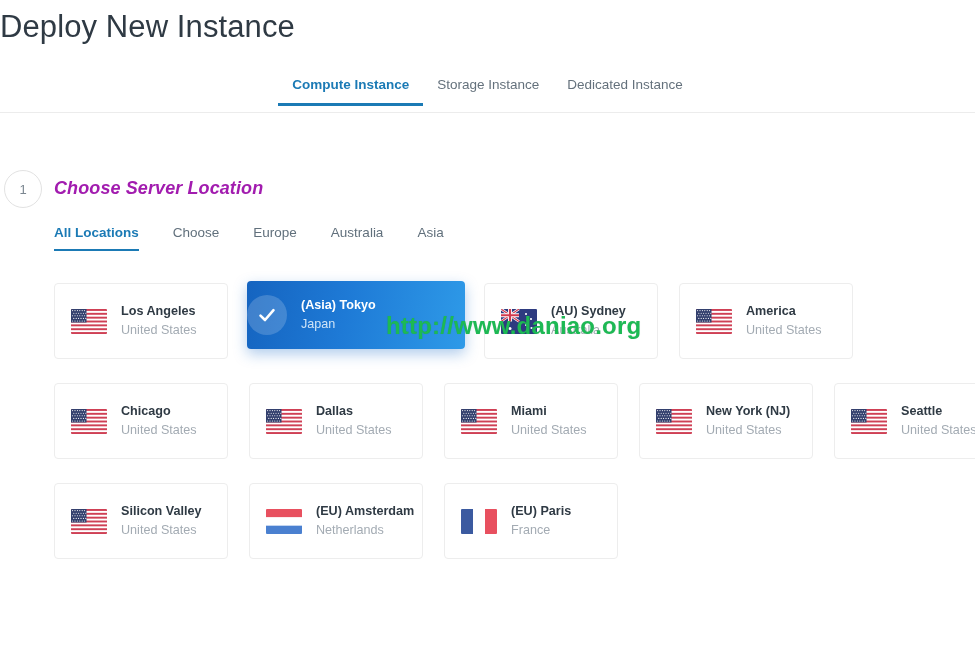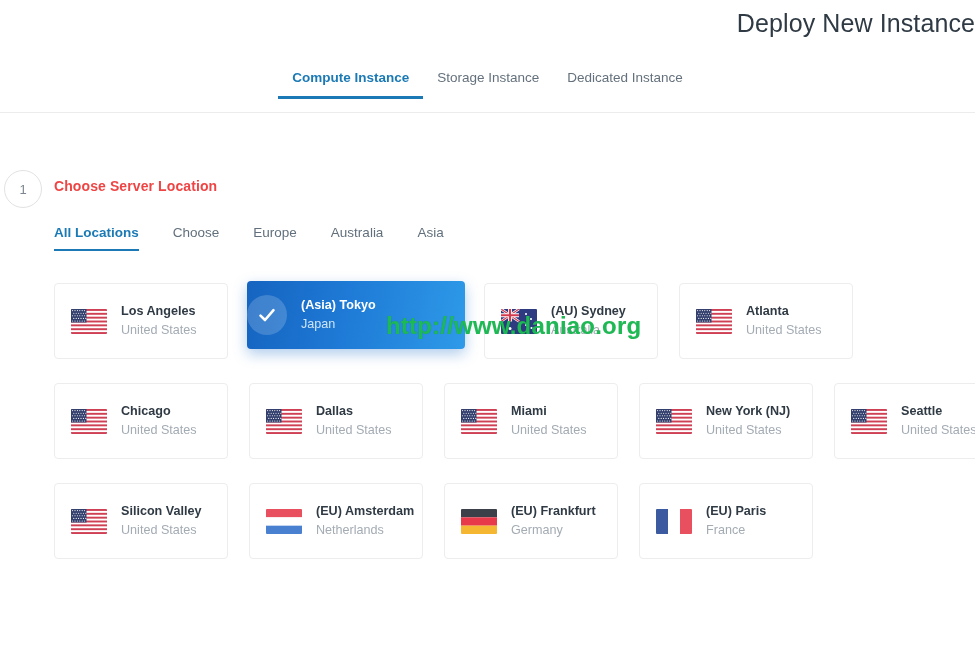--- a/index.html
+++ b/index.html
@@ -7,22 +7,22 @@
     width: 975px;
     height: 669px;
     background: #ffffff;
     font-family: "Liberation Sans", sans-serif;
     overflow: hidden;
   }
   body { position: relative; }
 
   
   .page-title {
-    text-align: right;
-    font-size: 25px;
+    text-align: left;
+    font-size: 31px;
     font-weight: 400;
     color: #2f3a44;
     letter-spacing: .1px;
     padding-top: 9px;
   }
 
   .top-tabs {
     margin-top: 26px;
     height: 46px;
     display: flex;
@@ -78,24 +78,25 @@
     font-size: 13px;
     display: flex;
     align-items: center;
     justify-content: center;
     background: #fff;
   }
   .step-title {
     position: absolute;
     left: 54px;
     top: 8px;
-    font-size: 14px;
+    font-size: 18px;
     font-weight: bold;
-    color: #ef4444;
+    color: #a21caf;
     letter-spacing: .1px;
+    font-style: italic;
   }
 
   
   .region-tabs {
     position: absolute;
     top: 223px;
     left: 54px;
     display: flex;
     align-items: flex-end;
   }
@@ -350,21 +351,21 @@
           <circle cx="12.399999999999999" cy="9.4" r="0.55" fill="#ffffff"></circle>
           <circle cx="14.8" cy="9.4" r="0.55" fill="#ffffff"></circle>
           <circle cx="1.6" cy="12" r="0.55" fill="#ffffff"></circle>
           <circle cx="4" cy="12" r="0.55" fill="#ffffff"></circle>
           <circle cx="6.4" cy="12" r="0.55" fill="#ffffff"></circle>
           <circle cx="8.799999999999999" cy="12" r="0.55" fill="#ffffff"></circle>
           <circle cx="11.2" cy="12" r="0.55" fill="#ffffff"></circle>
           <circle cx="13.6" cy="12" r="0.55" fill="#ffffff"></circle>
         </svg></div>
       <div class="txt">
-        <div class="name">Atlanta</div>
+        <div class="name">America</div>
         <div class="country">United States</div>
       </div>
     </div>
     <div class="card">
       <div class="flag"><svg viewBox="0 0 36 25" width="36" height="25">
           <rect x="0" y="0" width="36" height="25" fill="#ffffff"></rect>
           <rect x="0" y="0" width="36" height="1.9230769230769231" fill="#cf4055"></rect>
           <rect x="0" y="3.8461538461538463" width="36" height="1.9230769230769231" fill="#cf4055"></rect>
           <rect x="0" y="7.6923076923076925" width="36" height="1.9230769230769231" fill="#cf4055"></rect>
           <rect x="0" y="11.538461538461538" width="36" height="1.9230769230769231" fill="#cf4055"></rect>
@@ -649,31 +650,20 @@
           <rect x="0" y="8.34" width="36" height="8.33" fill="#ffffff"></rect>
           <rect x="0" y="16.67" width="36" height="8.33" fill="#4a80d0"></rect>
         </svg></div>
       <div class="txt">
         <div class="name">(EU) Amsterdam</div>
         <div class="country">Netherlands</div>
       </div>
     </div>
     <div class="card">
       <div class="flag"><svg viewBox="0 0 36 25" width="36" height="25">
-          <rect x="0" y="0" width="36" height="8.34" fill="#3b4049"></rect>
-          <rect x="0" y="8.34" width="36" height="8.33" fill="#e8394a"></rect>
-          <rect x="0" y="16.67" width="36" height="8.33" fill="#f5b731"></rect>
-        </svg></div>
-      <div class="txt">
-        <div class="name">(EU) Frankfurt</div>
-        <div class="country">Germany</div>
-      </div>
-    </div>
-    <div class="card">
-      <div class="flag"><svg viewBox="0 0 36 25" width="36" height="25">
           <rect x="0" y="0" width="12" height="25" fill="#3b5aa0"></rect>
           <rect x="12" y="0" width="12" height="25" fill="#ffffff"></rect>
           <rect x="24" y="0" width="12" height="25" fill="#e8505f"></rect>
         </svg></div>
       <div class="txt">
         <div class="name">(EU) Paris</div>
         <div class="country">France</div>
       </div>
     </div>
   </div>

